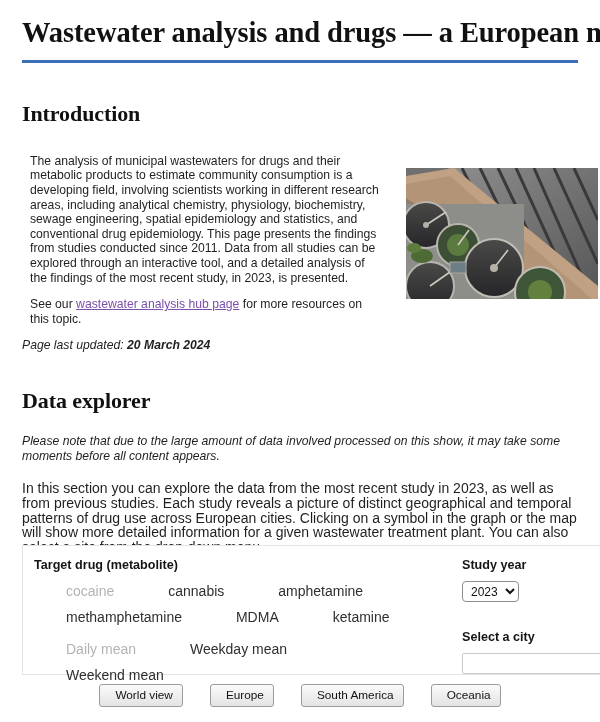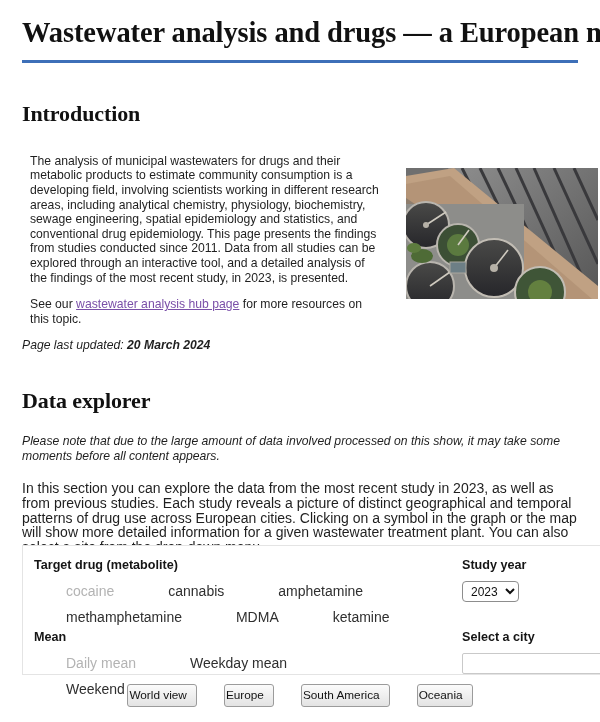--- a/index.html
+++ b/index.html
@@ -173,21 +173,21 @@
     left: 0; top: 684px;
     width: 600px;
     display: flex;
     justify-content: center;
     gap: 27px;
   }
   .view-btn {
     font-family: "Liberation Sans", sans-serif;
     font-size: 11.8px;
     color: #121212;
-    padding: 3px 9px 4px 1px;
+    padding: 3px 9px 4px 15px;
     background: linear-gradient(#fbfbfb, #e3e3e3);
     border: 1px solid #9b9b9b;
     border-radius: 3px;
     cursor: pointer;
     white-space: nowrap;
     line-height: 14px;
   }
 </style>
 </head>
 <body>
@@ -267,21 +267,20 @@
             <span class="tab-item active">cocaine</span>
             <span class="tab-item">cannabis</span>
             <span class="tab-item">amphetamine</span>
             <span class="tab-item">methamphetamine</span>
             <span class="tab-item">MDMA</span>
             <span class="tab-item">ketamine</span>
           </div>
       </div>
 
       <div class="mean-block">
-        <div class="ctrl-label">Mean</div>
         <div class="tab-row" id="mean-tabs">
             <span class="tab-item active">Daily mean</span>
             <span class="tab-item">Weekday mean</span>
             <span class="tab-item">Weekend mean</span>
           </div>
       </div>
 
       <div class="right-col">
         <div class="ctrl-label">Study year</div>
         <select class="year-select" id="year-select"><option value="2023">2023</option></select>

